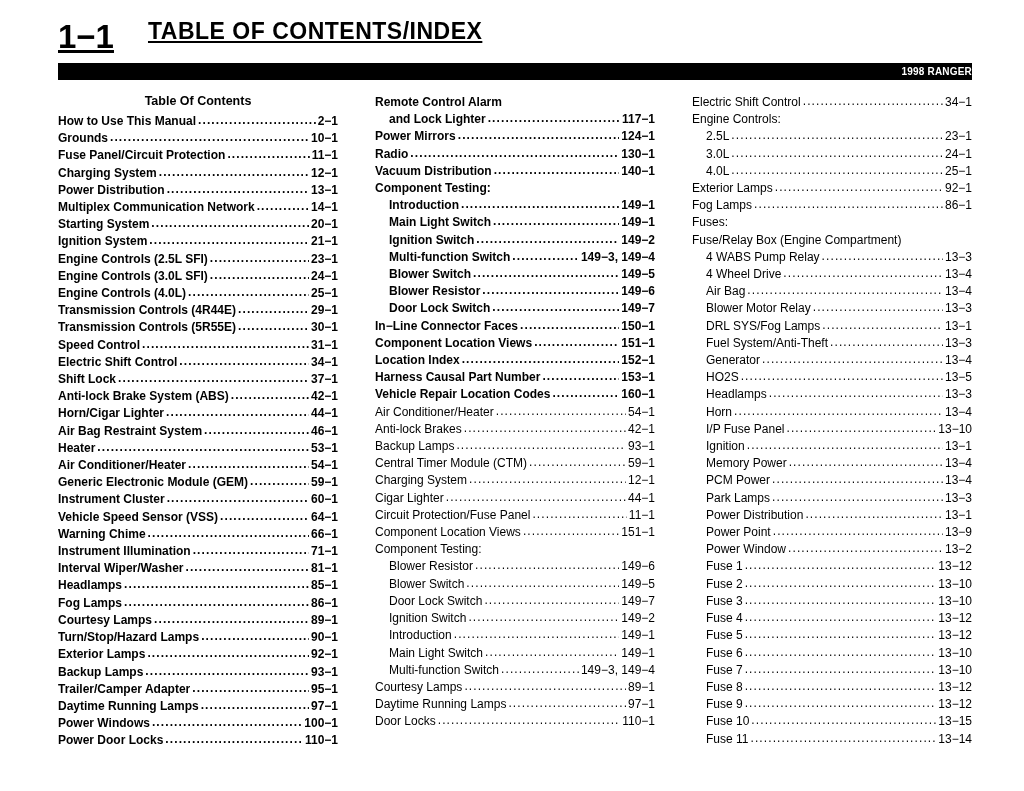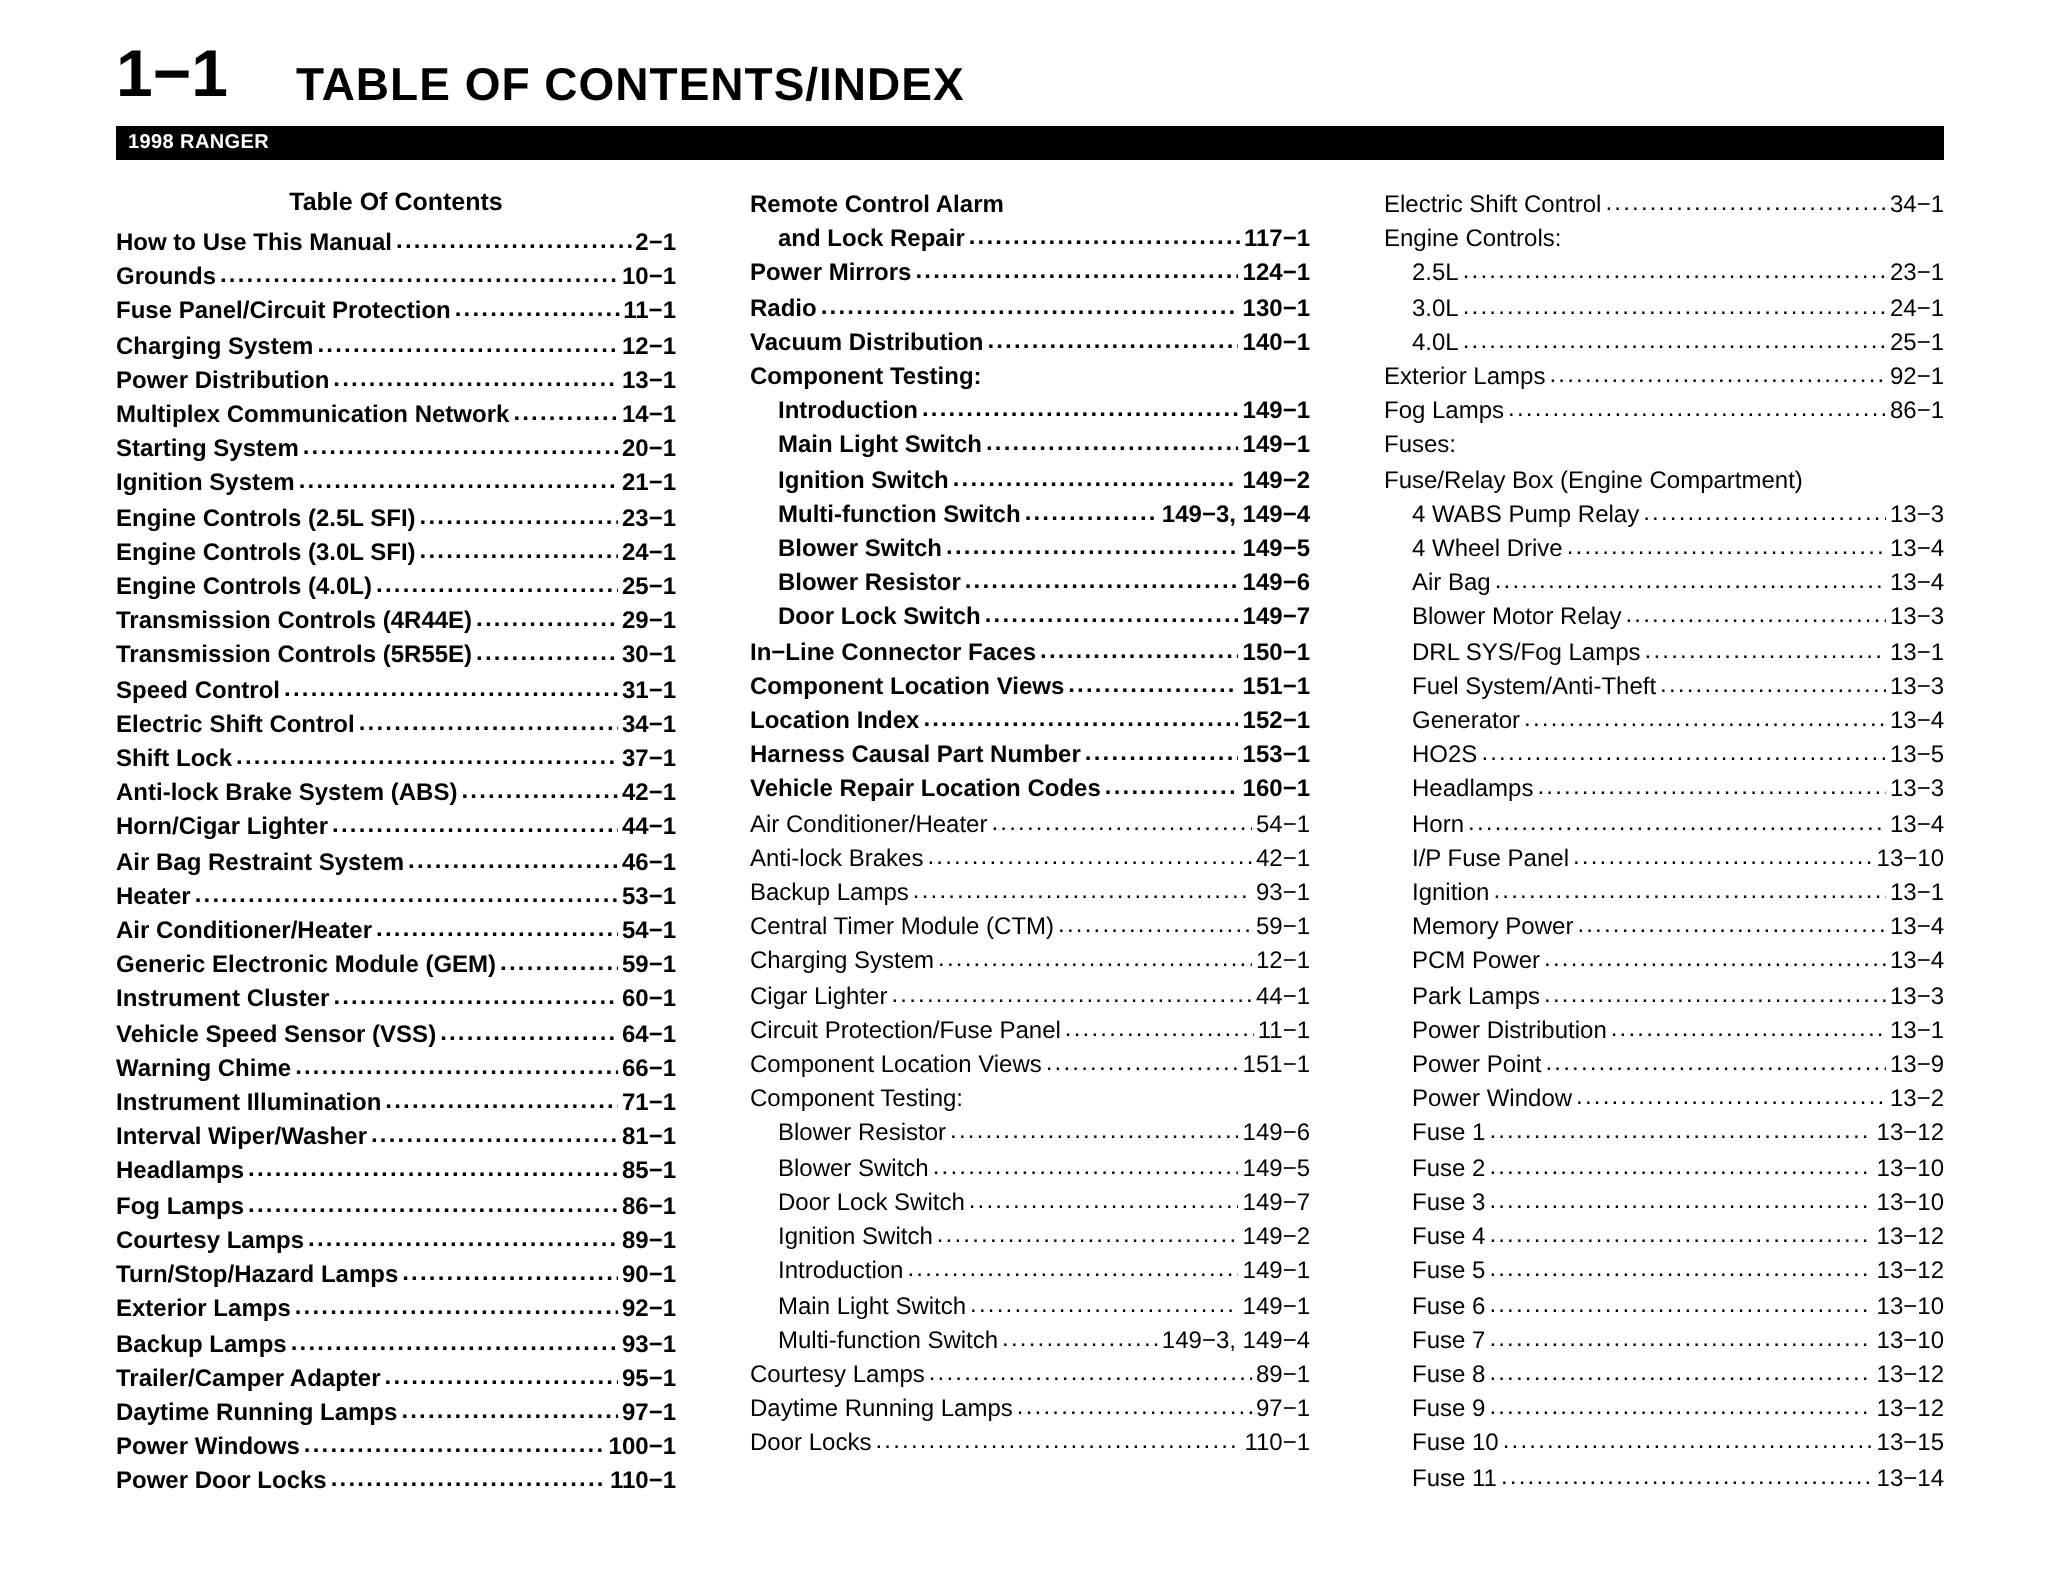--- a/index.html
+++ b/index.html
@@ -17,42 +17,44 @@
   }
   .page {
     position: relative;
     width: 1024px;
     height: 791px;
     box-sizing: border-box;
     padding: 18px 30px 0 30px;
   }
   .header-title {
     display: flex;
-    align-items: flex-end;
+    align-items: flex-start;
     gap: 34px;
     padding-left: 28px;
+    text-decoration: underline;
   }
   .chapter-num {
     font-size: 33px;
     font-weight: bold;
     letter-spacing: 0px;
   }
   .doc-title {
     font-size: 23px;
     font-weight: bold;
     letter-spacing: 0.5px;
   }
   .black-bar {
     margin-top: 7px;
     margin-left: 28px;
     margin-right: 22px;
     background: #000000;
     height: 17px;
     display: flex;
     align-items: center;
+    justify-content: flex-end;
   }
   .black-bar-label {
     color: #ffffff;
     font-size: 10px;
     font-weight: bold;
     padding-left: 6px;
     letter-spacing: 0.2px;
   }
   .columns {
     display: flex;
@@ -330,21 +332,21 @@
     </div>
 
     <div class="col col-2">
       <ul class="entries" id="col2-list">
           <li class="entry bold nodots">
             <span class="lbl">Remote Control Alarm</span>
             <span class="dots">........................................................................................................................</span>
             <span class="pg"></span>
           </li>
           <li class="entry bold indent1">
-            <span class="lbl">and Lock Repair</span>
+            <span class="lbl">and Lock Lighter</span>
             <span class="dots">........................................................................................................................</span>
             <span class="pg">117−1</span>
           </li>
           <li class="entry bold">
             <span class="lbl">Power Mirrors</span>
             <span class="dots">........................................................................................................................</span>
             <span class="pg">124−1</span>
           </li>
           <li class="entry bold">
             <span class="lbl">Radio</span>

